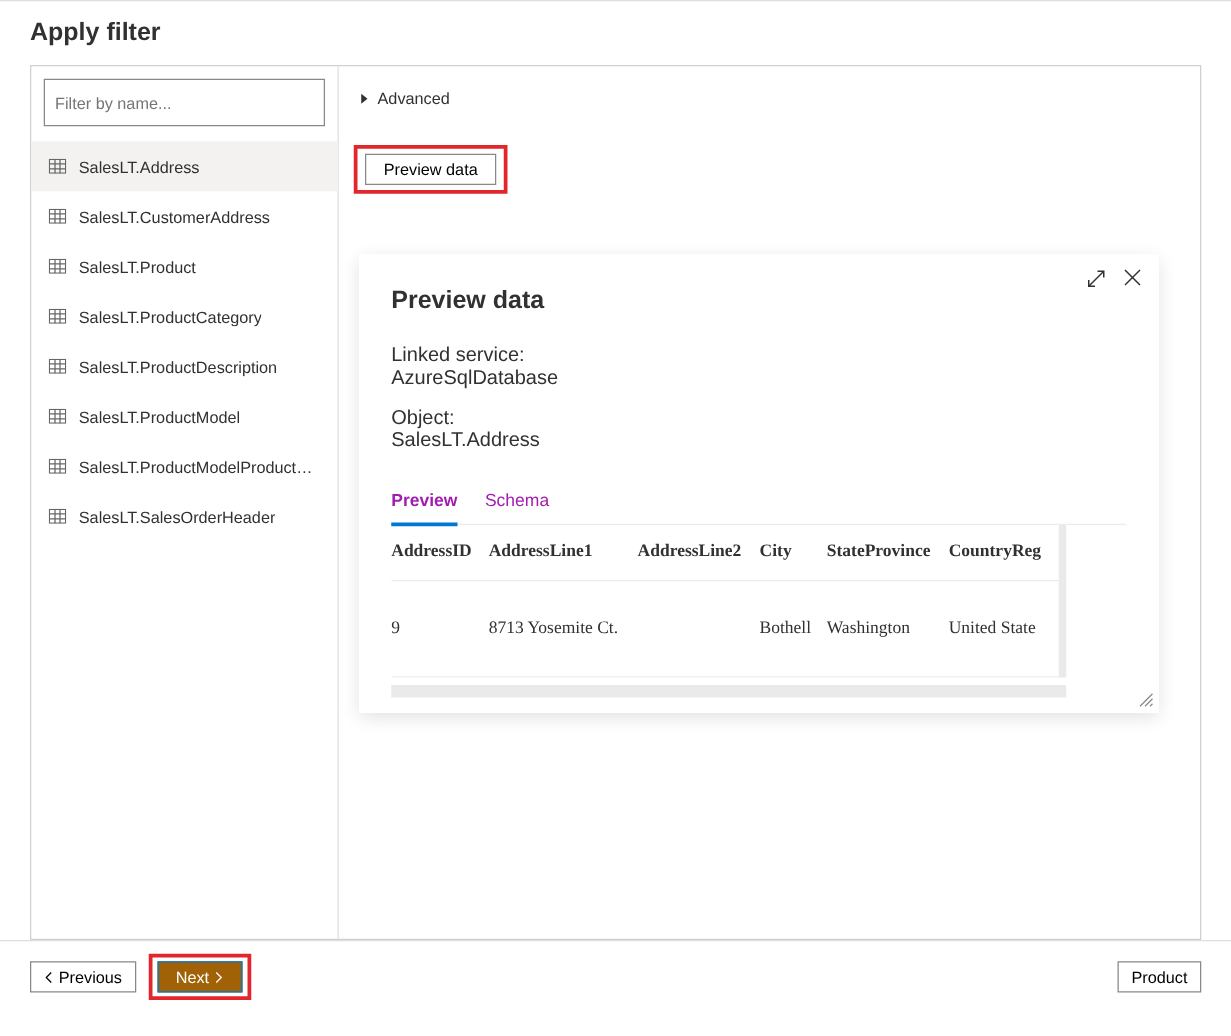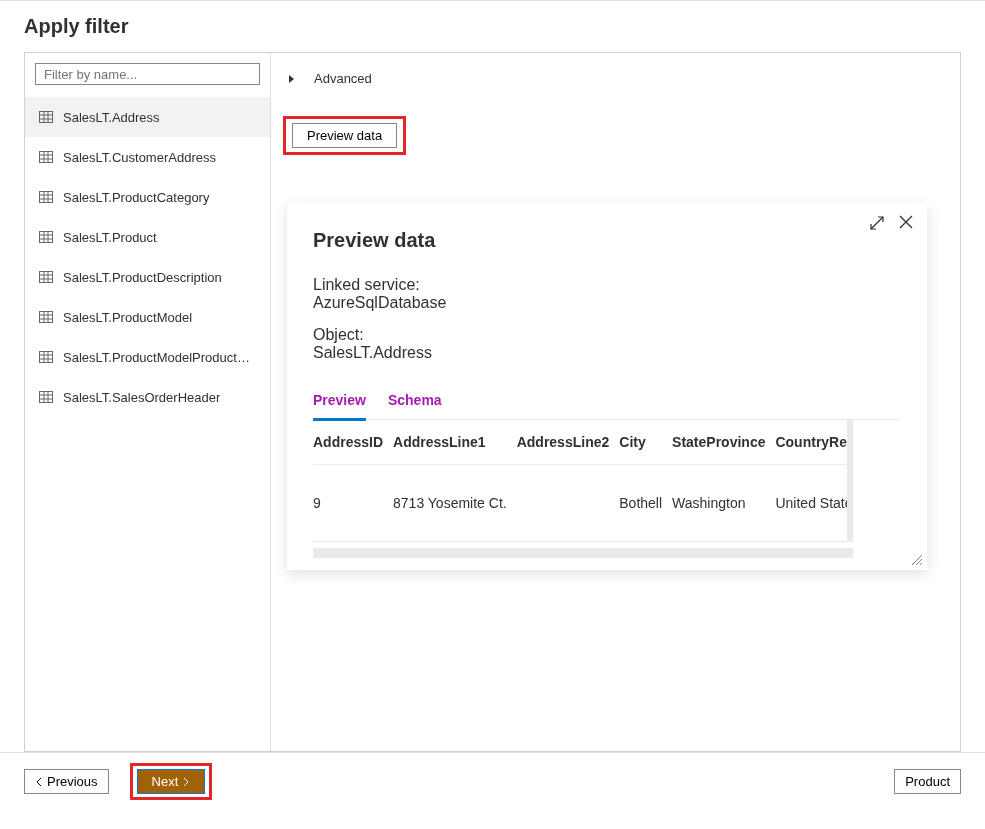--- a/index.html
+++ b/index.html
@@ -27,21 +27,21 @@
   
   .sidebar {
     width: 246px;
     border-right: 1px solid #e1dfdd;
     display: flex;
     flex-direction: column;
   }
   .filter-box-wrap { padding: 10px 10px 6px 10px; }
   .filter-box {
     width: 100%;
-    height: 22px;
+    height: 38px;
     padding: 3px 8px;
     border: 1px solid #8a8886;
     font-size: 13px;
     font-family: inherit;
   }
   .tree-list { flex: 1; padding-top: 6px; }
   .tree-item {
     display: flex;
     align-items: center;
     gap: 10px;
@@ -63,21 +63,21 @@
   }
   
   .main {
     flex: 1;
     padding: 18px 16px;
     position: relative;
   }
   .advanced-row {
     display: flex;
     align-items: center;
-    gap: 20px;
+    gap: 8px;
     font-size: 13px;
     margin-bottom: 30px;
     padding-left: 2px;
     cursor: pointer;
   }
   .caret-right::before {
     content: "";
     display: inline-block;
     width: 0; height: 0;
     border-top: 4px solid transparent;
@@ -129,31 +129,32 @@
     padding: 8px 0 10px 0;
     font-size: 14px;
     font-weight: 600;
     cursor: pointer;
     color: #a21caf;
   }
   .tab.active {
     border-bottom: 3px solid #0078d4;
     margin-bottom: -2px;
   }
-  .tab:not(.active) { font-weight: 700; }
+  .tab:not(.active) { font-weight: 400; }
   .data-table-wrap {
     overflow-x: hidden;
     border-right: 6px solid #eaeaea;
     width: 540px;
     margin-bottom: 6px;
   }
   .data-table {
     border-collapse: collapse;
     width: 100%;
     font-size: 14px;
+    font-family: Liberation Serif, serif;
   }
   .data-table th {
     text-align: left;
     font-weight: 600;
     padding: 14px 10px 14px 0;
     border-bottom: 1px solid #edebe9;
     white-space: nowrap;
   }
   .data-table td {
     padding: 30px 10px 30px 0;
@@ -171,21 +172,21 @@
     bottom: 4px; right: 4px;
     width: 14px; height: 14px;
     color: #8a8886;
   }
   
   .footer {
     border-top: 1px solid #e1dfdd;
     display: flex;
     align-items: center;
     padding: 10px 24px;
-    gap: 21px;
+    gap: 10px;
   }
   .btn {
     border: 1px solid #8a8886;
     background: #fff;
     font-size: 13px;
     font-family: inherit;
     padding: 4px 10px;
     cursor: pointer;
     display: inline-flex;
     align-items: center;
@@ -244,33 +245,33 @@
           <div class="tree-item">
             <span class="table-icon">
               <svg width="14" height="12" viewBox="0 0 14 12" fill="none" stroke="#666" stroke-width="1">
                 <rect x="0.5" y="0.5" width="13" height="11"></rect>
                 <line x1="0.5" y1="4" x2="13.5" y2="4"></line>
                 <line x1="0.5" y1="8" x2="13.5" y2="8"></line>
                 <line x1="5" y1="0.5" x2="5" y2="11.5"></line>
                 <line x1="9" y1="0.5" x2="9" y2="11.5"></line>
               </svg>
             </span>
+            <span class="tree-label">SalesLT.Product</span>
+          </div>
+          <div class="tree-item">
+            <span class="table-icon">
+              <svg width="14" height="12" viewBox="0 0 14 12" fill="none" stroke="#666" stroke-width="1">
+                <rect x="0.5" y="0.5" width="13" height="11"></rect>
+                <line x1="0.5" y1="4" x2="13.5" y2="4"></line>
+                <line x1="0.5" y1="8" x2="13.5" y2="8"></line>
+                <line x1="5" y1="0.5" x2="5" y2="11.5"></line>
+                <line x1="9" y1="0.5" x2="9" y2="11.5"></line>
+              </svg>
+            </span>
             <span class="tree-label">SalesLT.ProductCategory</span>
-          </div>
-          <div class="tree-item">
-            <span class="table-icon">
-              <svg width="14" height="12" viewBox="0 0 14 12" fill="none" stroke="#666" stroke-width="1">
-                <rect x="0.5" y="0.5" width="13" height="11"></rect>
-                <line x1="0.5" y1="4" x2="13.5" y2="4"></line>
-                <line x1="0.5" y1="8" x2="13.5" y2="8"></line>
-                <line x1="5" y1="0.5" x2="5" y2="11.5"></line>
-                <line x1="9" y1="0.5" x2="9" y2="11.5"></line>
-              </svg>
-            </span>
-            <span class="tree-label">SalesLT.Product</span>
           </div>
           <div class="tree-item">
             <span class="table-icon">
               <svg width="14" height="12" viewBox="0 0 14 12" fill="none" stroke="#666" stroke-width="1">
                 <rect x="0.5" y="0.5" width="13" height="11"></rect>
                 <line x1="0.5" y1="4" x2="13.5" y2="4"></line>
                 <line x1="0.5" y1="8" x2="13.5" y2="8"></line>
                 <line x1="5" y1="0.5" x2="5" y2="11.5"></line>
                 <line x1="9" y1="0.5" x2="9" y2="11.5"></line>
               </svg>

